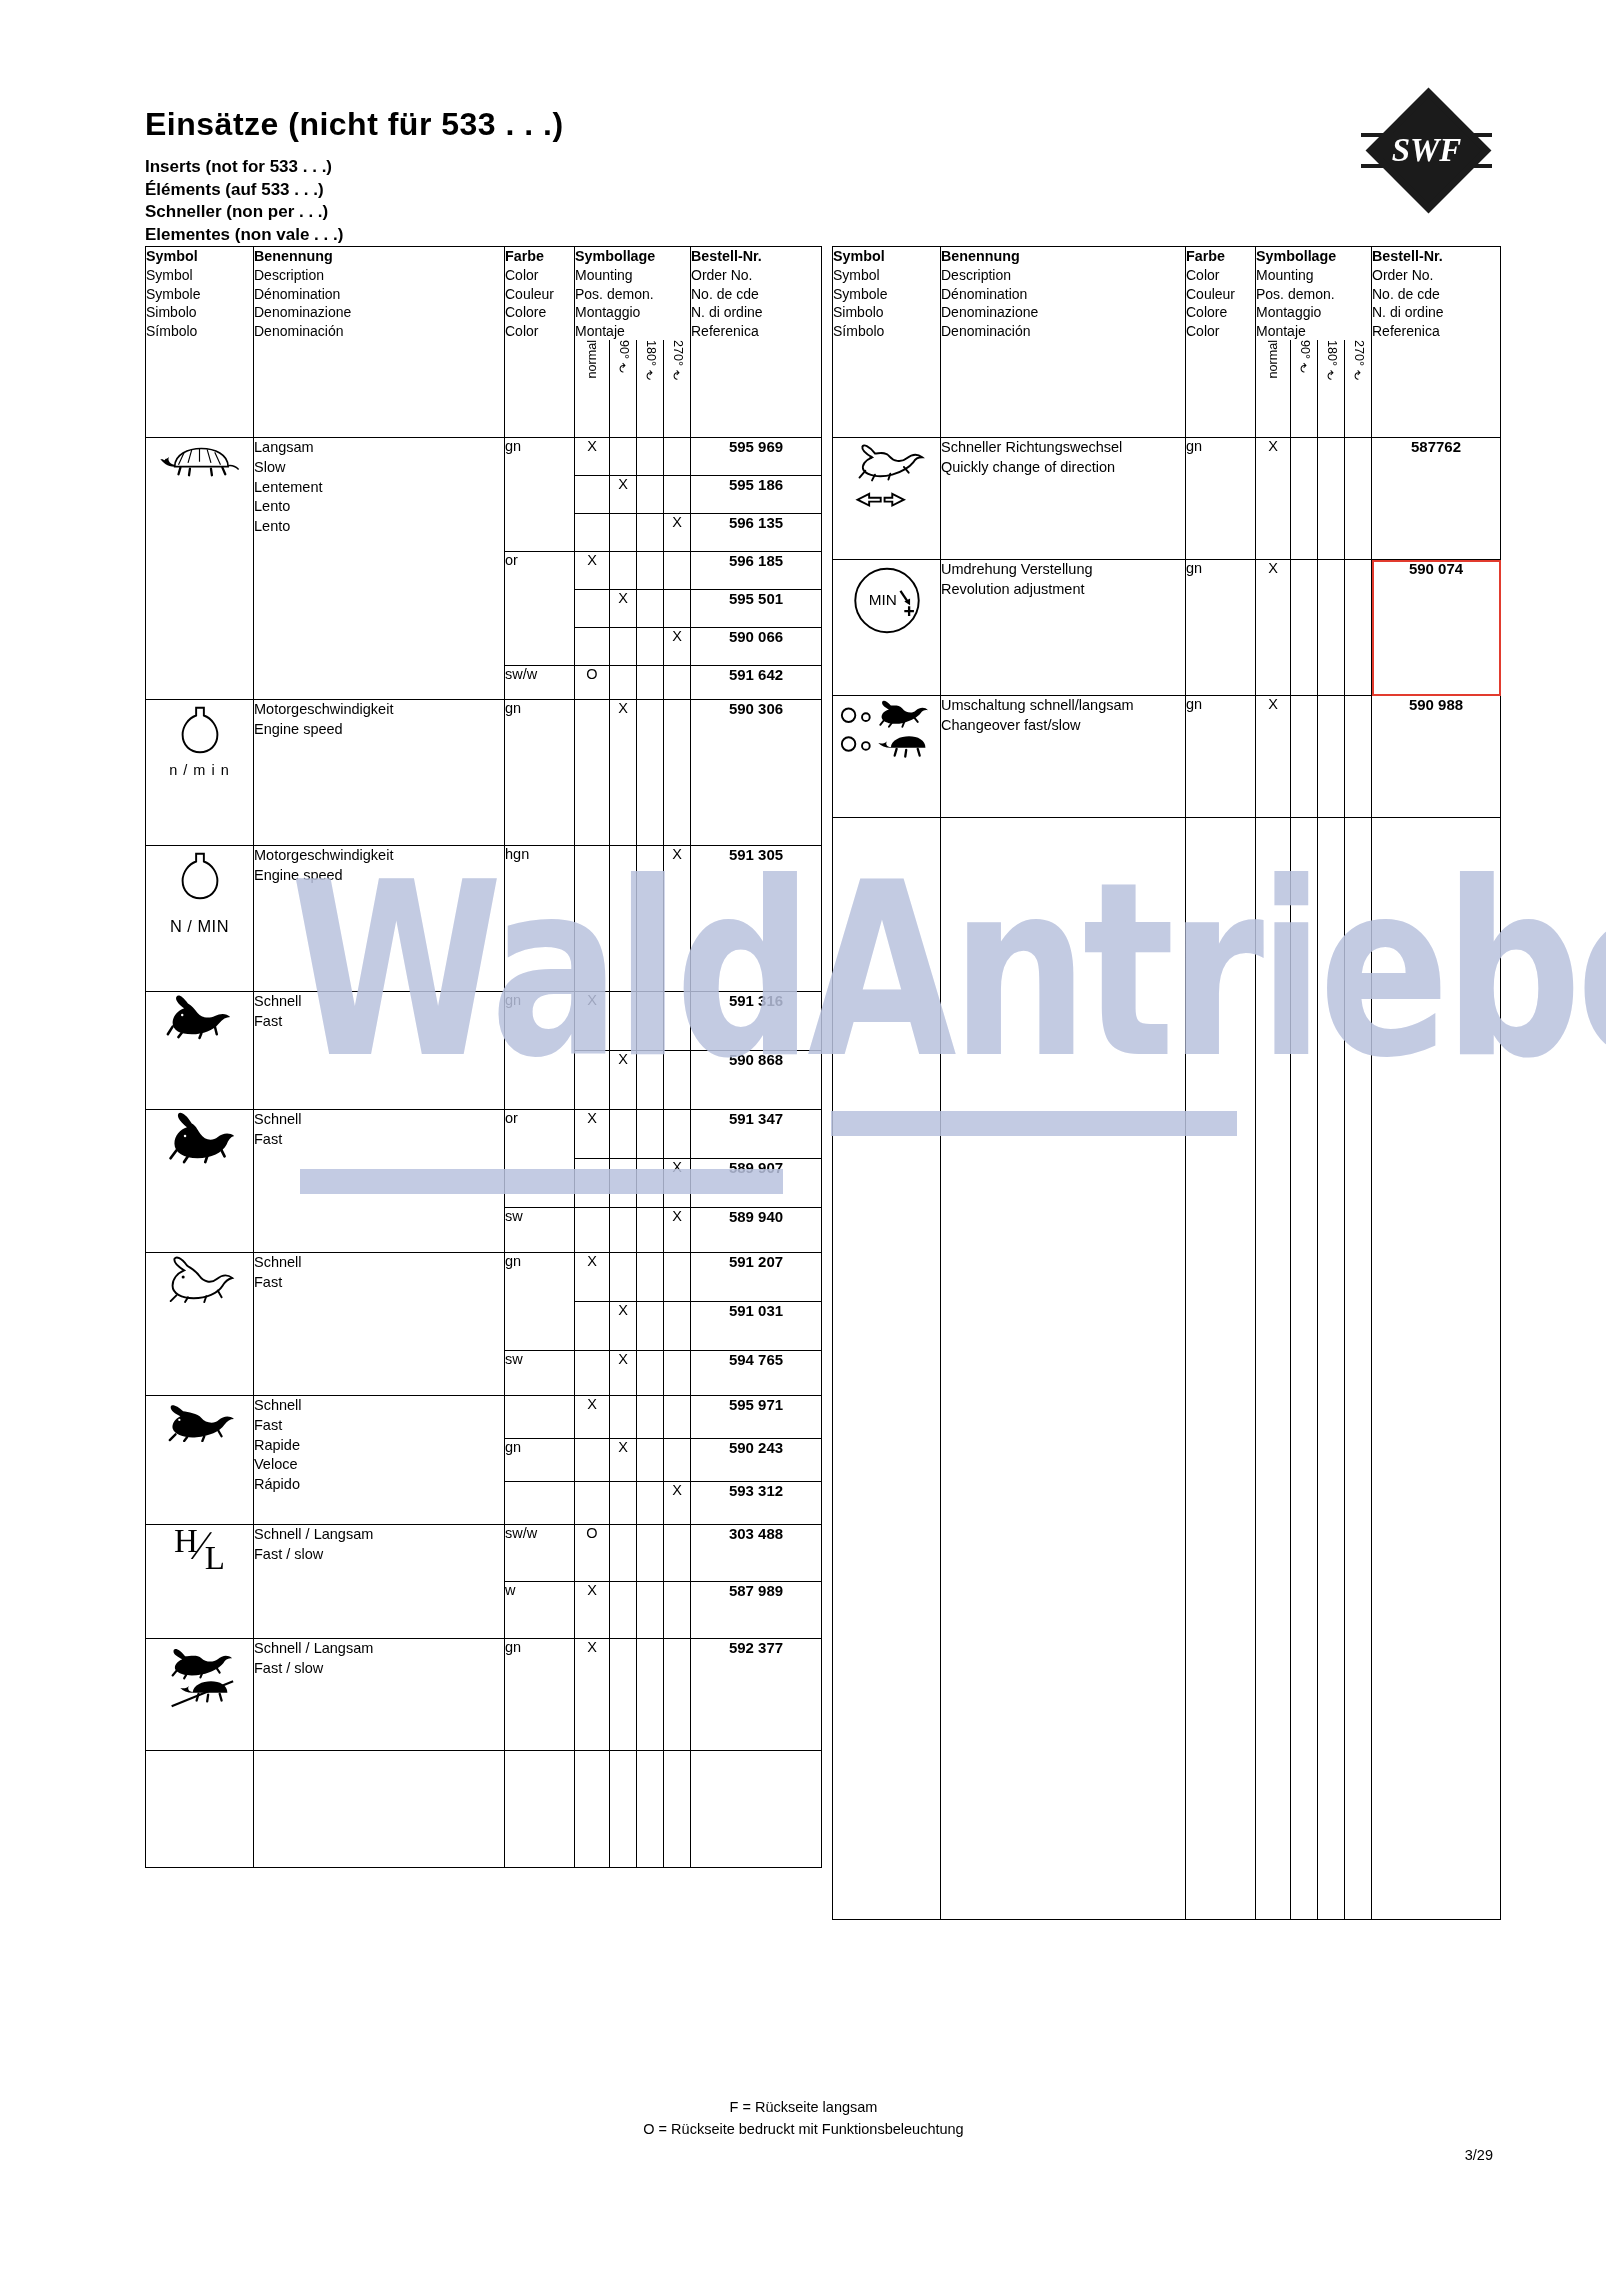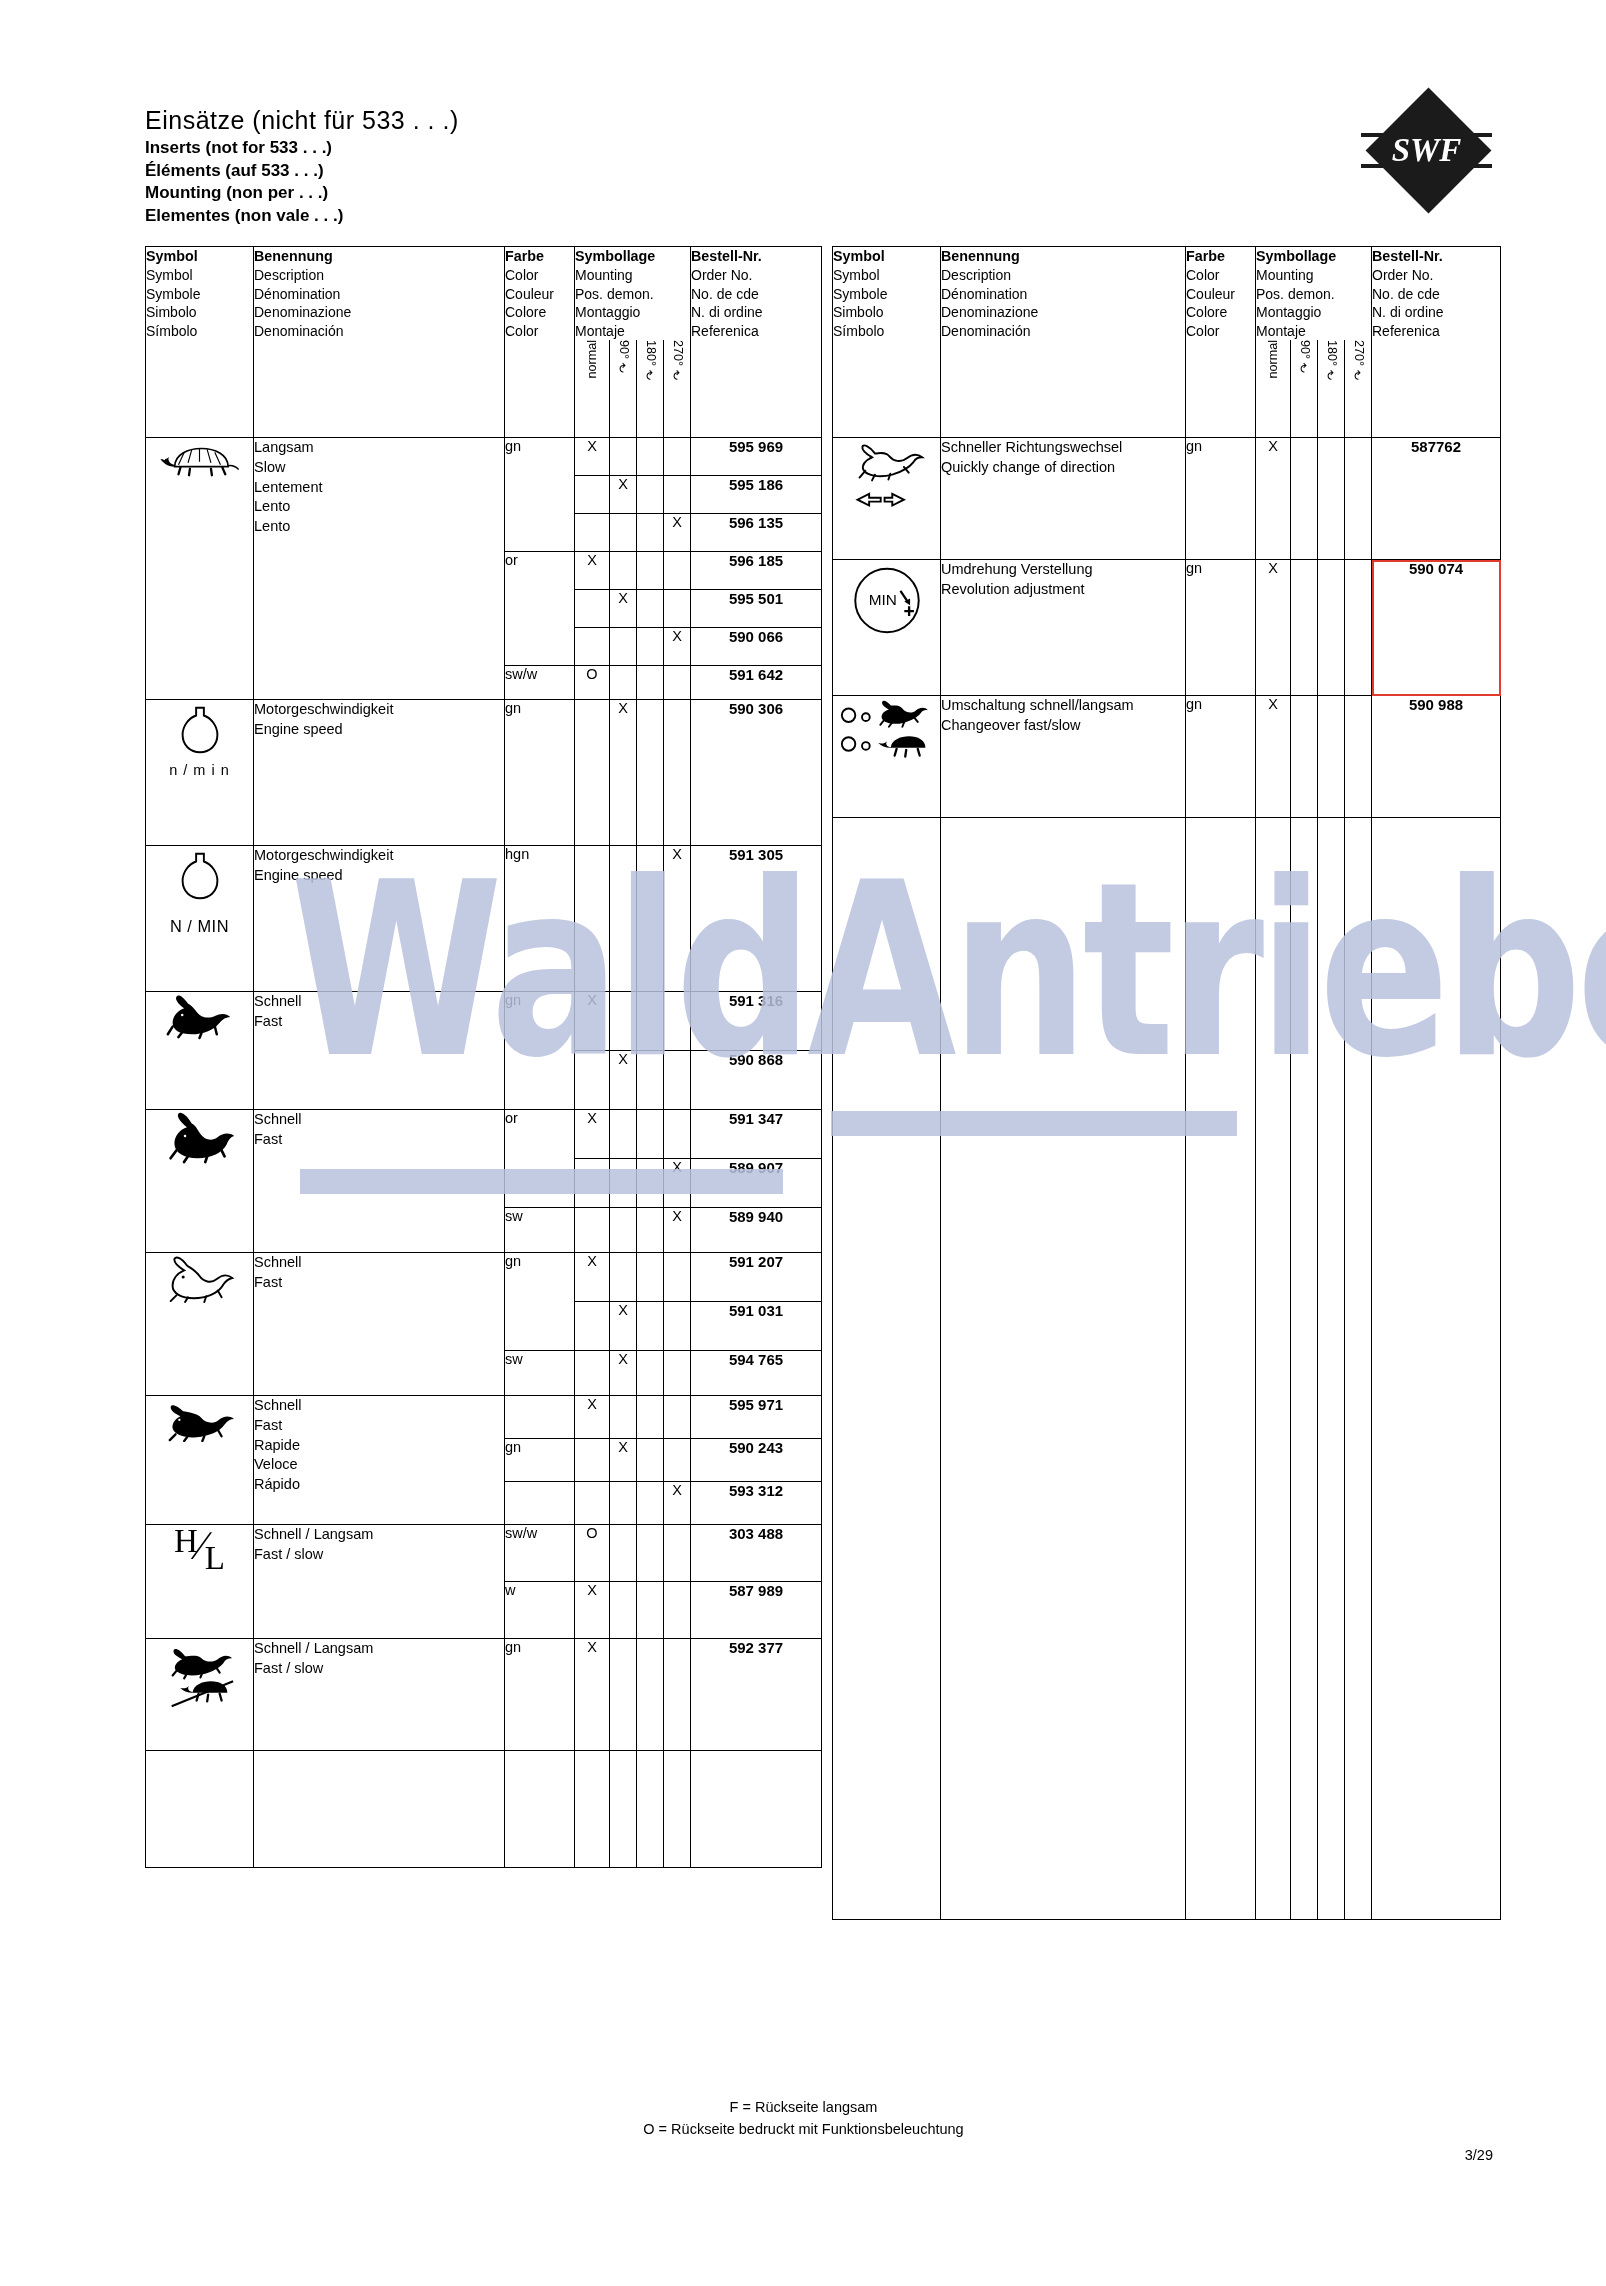--- a/index.html
+++ b/index.html
@@ -54,24 +54,24 @@
   .wm-bar1 { left: 9.7px; top: 319px; width: 483px; }
   .wm-bar2 { left: 541px; top: 261px; width: 406px; }
 
   
   .hdr {
     position: absolute;
     left: 145px;
     top: 106px;
   }
   .hdr .h1 {
-    font-size: 25px;
-    font-weight: normal;
+    font-size: 32px;
+    font-weight: bold;
     letter-spacing: 0.5px;
-    margin-bottom: 2px;
+    margin-bottom: 13px;
   }
   .hdr .h2 {
     font-size: 17px;
     font-weight: bold;
     line-height: 1.33;
   }
 
   
   .logo {
     position: absolute;
@@ -202,21 +202,21 @@
   <div class="watermark">
     <div class="wm-text">WaldAntriebe</div>
     <div class="wm-bar wm-bar1"></div>
     <div class="wm-bar wm-bar2"></div>
   </div>
 
   <div class="hdr">
     <div class="h1">Einsätze (nicht für 533 . . .)</div>
     <div class="h2">Inserts (not for 533 . . .)</div>
     <div class="h2">Éléments (auf 533 . . .)</div>
-    <div class="h2">Mounting (non per . . .)</div>
+    <div class="h2">Schneller (non per . . .)</div>
     <div class="h2">Elementes (non vale . . .)</div>
   </div>
 
   <div class="logo">
     <div class="band"></div>
     <div class="band-in"></div>
     <div class="diamond"></div>
     <div class="diamond-in"></div>
     <div class="txt">SWF</div>
   </div>

